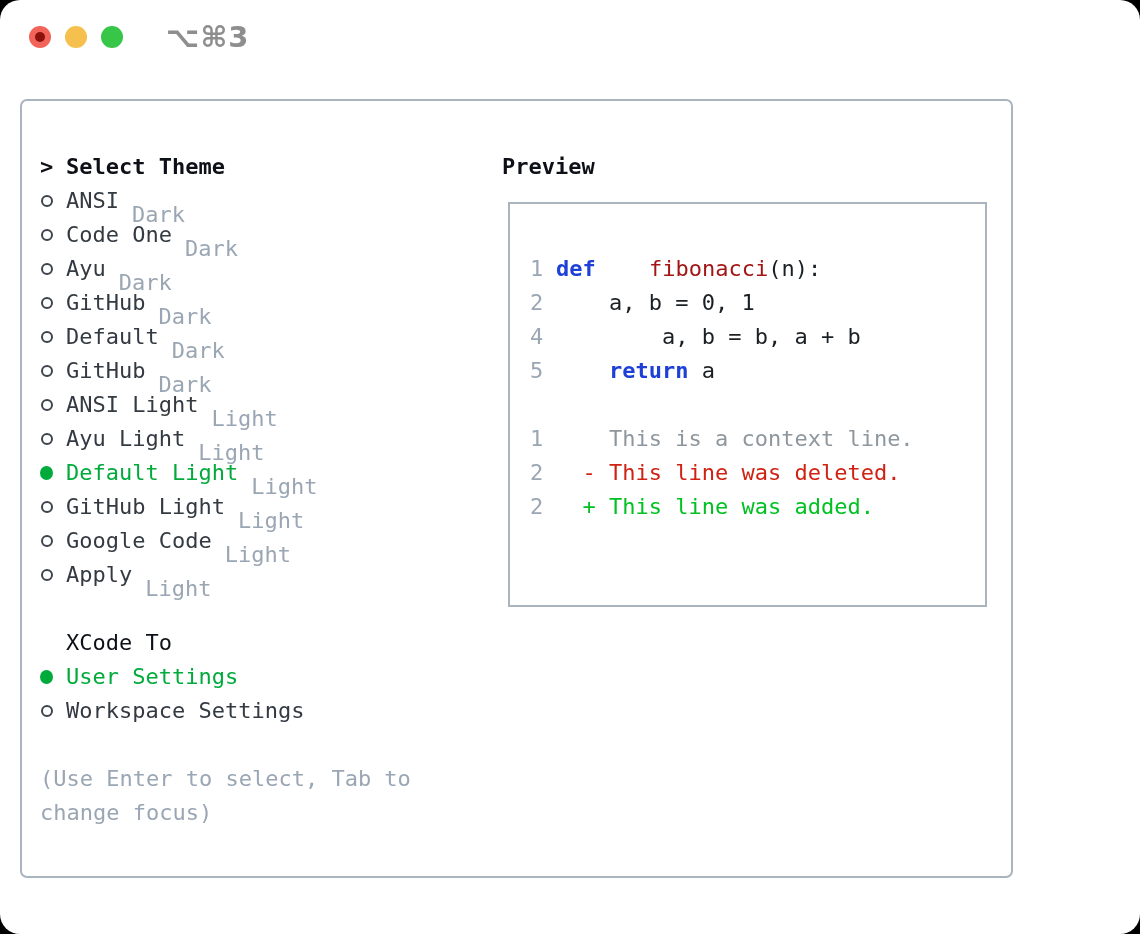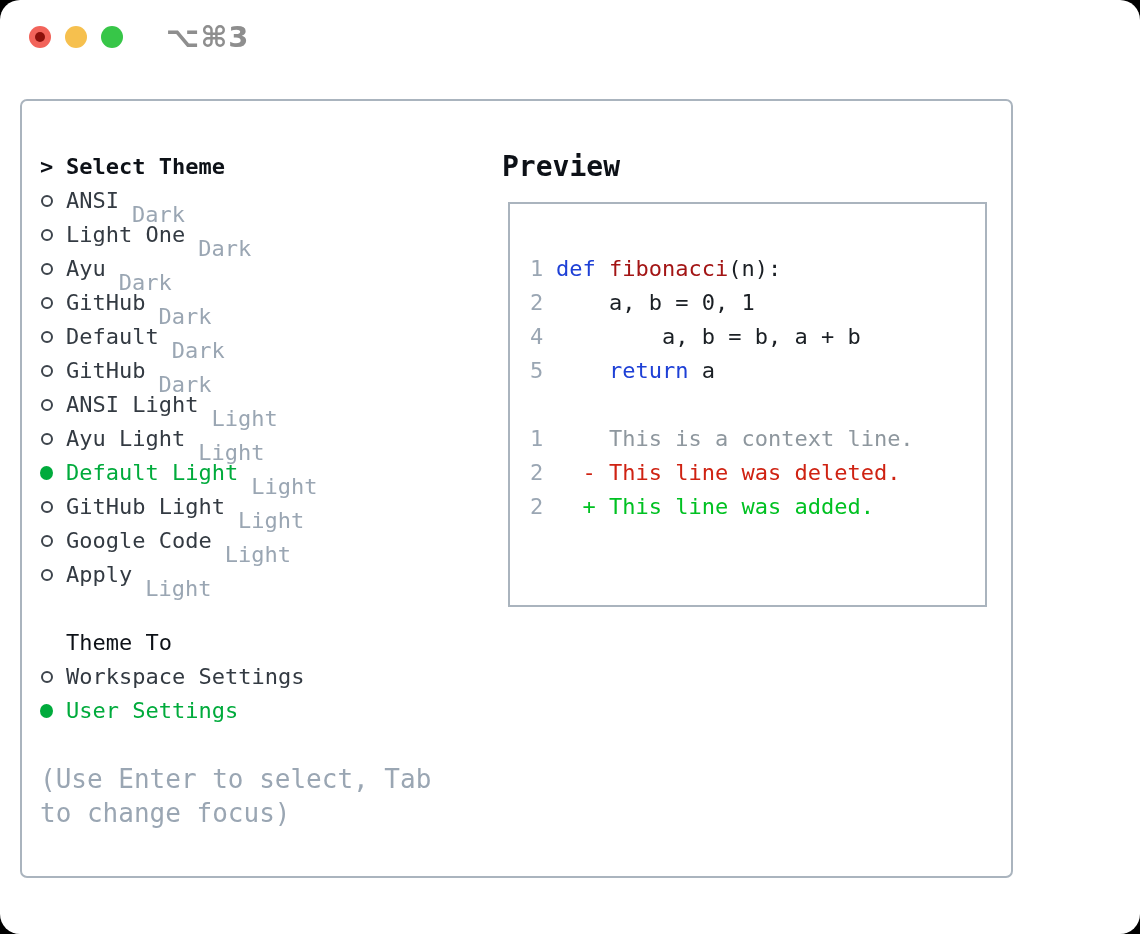--- a/index.html
+++ b/index.html
@@ -30,34 +30,34 @@
   .mark{display:inline-flex;width:13px;margin-right:13px;justify-content:center;align-items:center;flex:none;}
   .prompt{font-weight:700;color:var(--heading);width:13px;margin-right:13px;text-align:center;flex:none;}
   .h{font-weight:700;color:var(--heading);}
   .ring{width:12px;height:12px;border:2px solid #3d444c;border-radius:50%;box-sizing:border-box;}
   .dotsel{width:14px;height:14px;border-radius:50%;background:var(--green);}
   .name{color:var(--theme-name);}
   .option.selected .name{color:var(--green);}
   .variant{color:var(--muted);margin-left:13px;margin-top:28px;}
   .applyhead{color:var(--heading);}
   .hint{
-    margin-top:0;font-size:26px;line-height:34px;color:var(--muted);
+    margin-top:0;font-size:22px;line-height:34px;color:var(--muted);
     white-space:normal;width:420px;
   }
   
-  .preview-label{position:absolute;left:480px;top:49px;height:34px;line-height:34px;font-size:28px;font-weight:700;color:var(--heading);}
+  .preview-label{position:absolute;left:480px;top:49px;height:34px;line-height:34px;font-size:22px;font-weight:700;color:var(--heading);}
   .preview-box{
     position:absolute;left:486px;top:101px;width:479px;height:405px;
     border:2px solid var(--border);box-sizing:border-box;background:var(--window-bg,#fff);
     padding:48px 0 0 20px;overflow:hidden;
   }
   .cline{height:34px;font-size:22px;line-height:34px;white-space:pre;}
   .ln{display:inline-block;width:13px;text-align:right;margin-right:13px;color:var(--line-number);}
-  .tk-kw{color:var(--code-keyword);}
-  .tk-fn{color:var(--code-function);}
+  .tk-kw{color:var(--code-keyword);font-weight:bold;}
+  .tk-fn{color:var(--code-function);margin-left:40px;}
   .tk-pl{color:var(--code-plain);}
   .tk-ctx{color:var(--diff-context);}
   .tk-del{color:var(--diff-deleted);}
   .tk-add{color:var(--diff-added);}
 </style>
 </head>
 <body>
 
 <div class="window">
 
@@ -73,21 +73,21 @@
     <div class="leftcol">
 
       <div class="row">
         <span class="prompt">&gt;</span><span class="h">Select Theme</span>
       </div>
 
       <div class="row option">
         <span class="mark"><span class="ring"></span></span><span class="name">ANSI</span><span class="variant">Dark</span>
       </div>
       <div class="row option">
-        <span class="mark"><span class="ring"></span></span><span class="name">Light One</span><span class="variant">Dark</span>
+        <span class="mark"><span class="ring"></span></span><span class="name">Code One</span><span class="variant">Dark</span>
       </div>
       <div class="row option">
         <span class="mark"><span class="ring"></span></span><span class="name">Ayu</span><span class="variant">Dark</span>
       </div>
       <div class="row option">
         <span class="mark"><span class="ring"></span></span><span class="name">GitHub</span><span class="variant">Dark</span>
       </div>
       <div class="row option">
         <span class="mark"><span class="ring"></span></span><span class="name">Default</span><span class="variant">Dark</span>
       </div>
@@ -109,27 +109,27 @@
       <div class="row option">
         <span class="mark"><span class="ring"></span></span><span class="name">Google Code</span><span class="variant">Light</span>
       </div>
       <div class="row option">
         <span class="mark"><span class="ring"></span></span><span class="name">Apply</span><span class="variant">Light</span>
       </div>
 
       <div class="spacer"></div>
 
       <div class="row">
-        <span class="mark"></span><span class="applyhead">Theme To</span>
+        <span class="mark"></span><span class="applyhead">XCode To</span>
+      </div>
+      <div class="row option selected">
+        <span class="mark"><span class="dotsel"></span></span><span class="name">User Settings</span>
       </div>
       <div class="row option">
         <span class="mark"><span class="ring"></span></span><span class="name">Workspace Settings</span>
-      </div>
-      <div class="row option selected">
-        <span class="mark"><span class="dotsel"></span></span><span class="name">User Settings</span>
       </div>
 
       <div class="spacer"></div>
 
       <div class="hint">(Use Enter to select, Tab to change focus)</div>
     </div>
 
     <div class="preview-label">Preview</div>
 
     <div class="preview-box">

